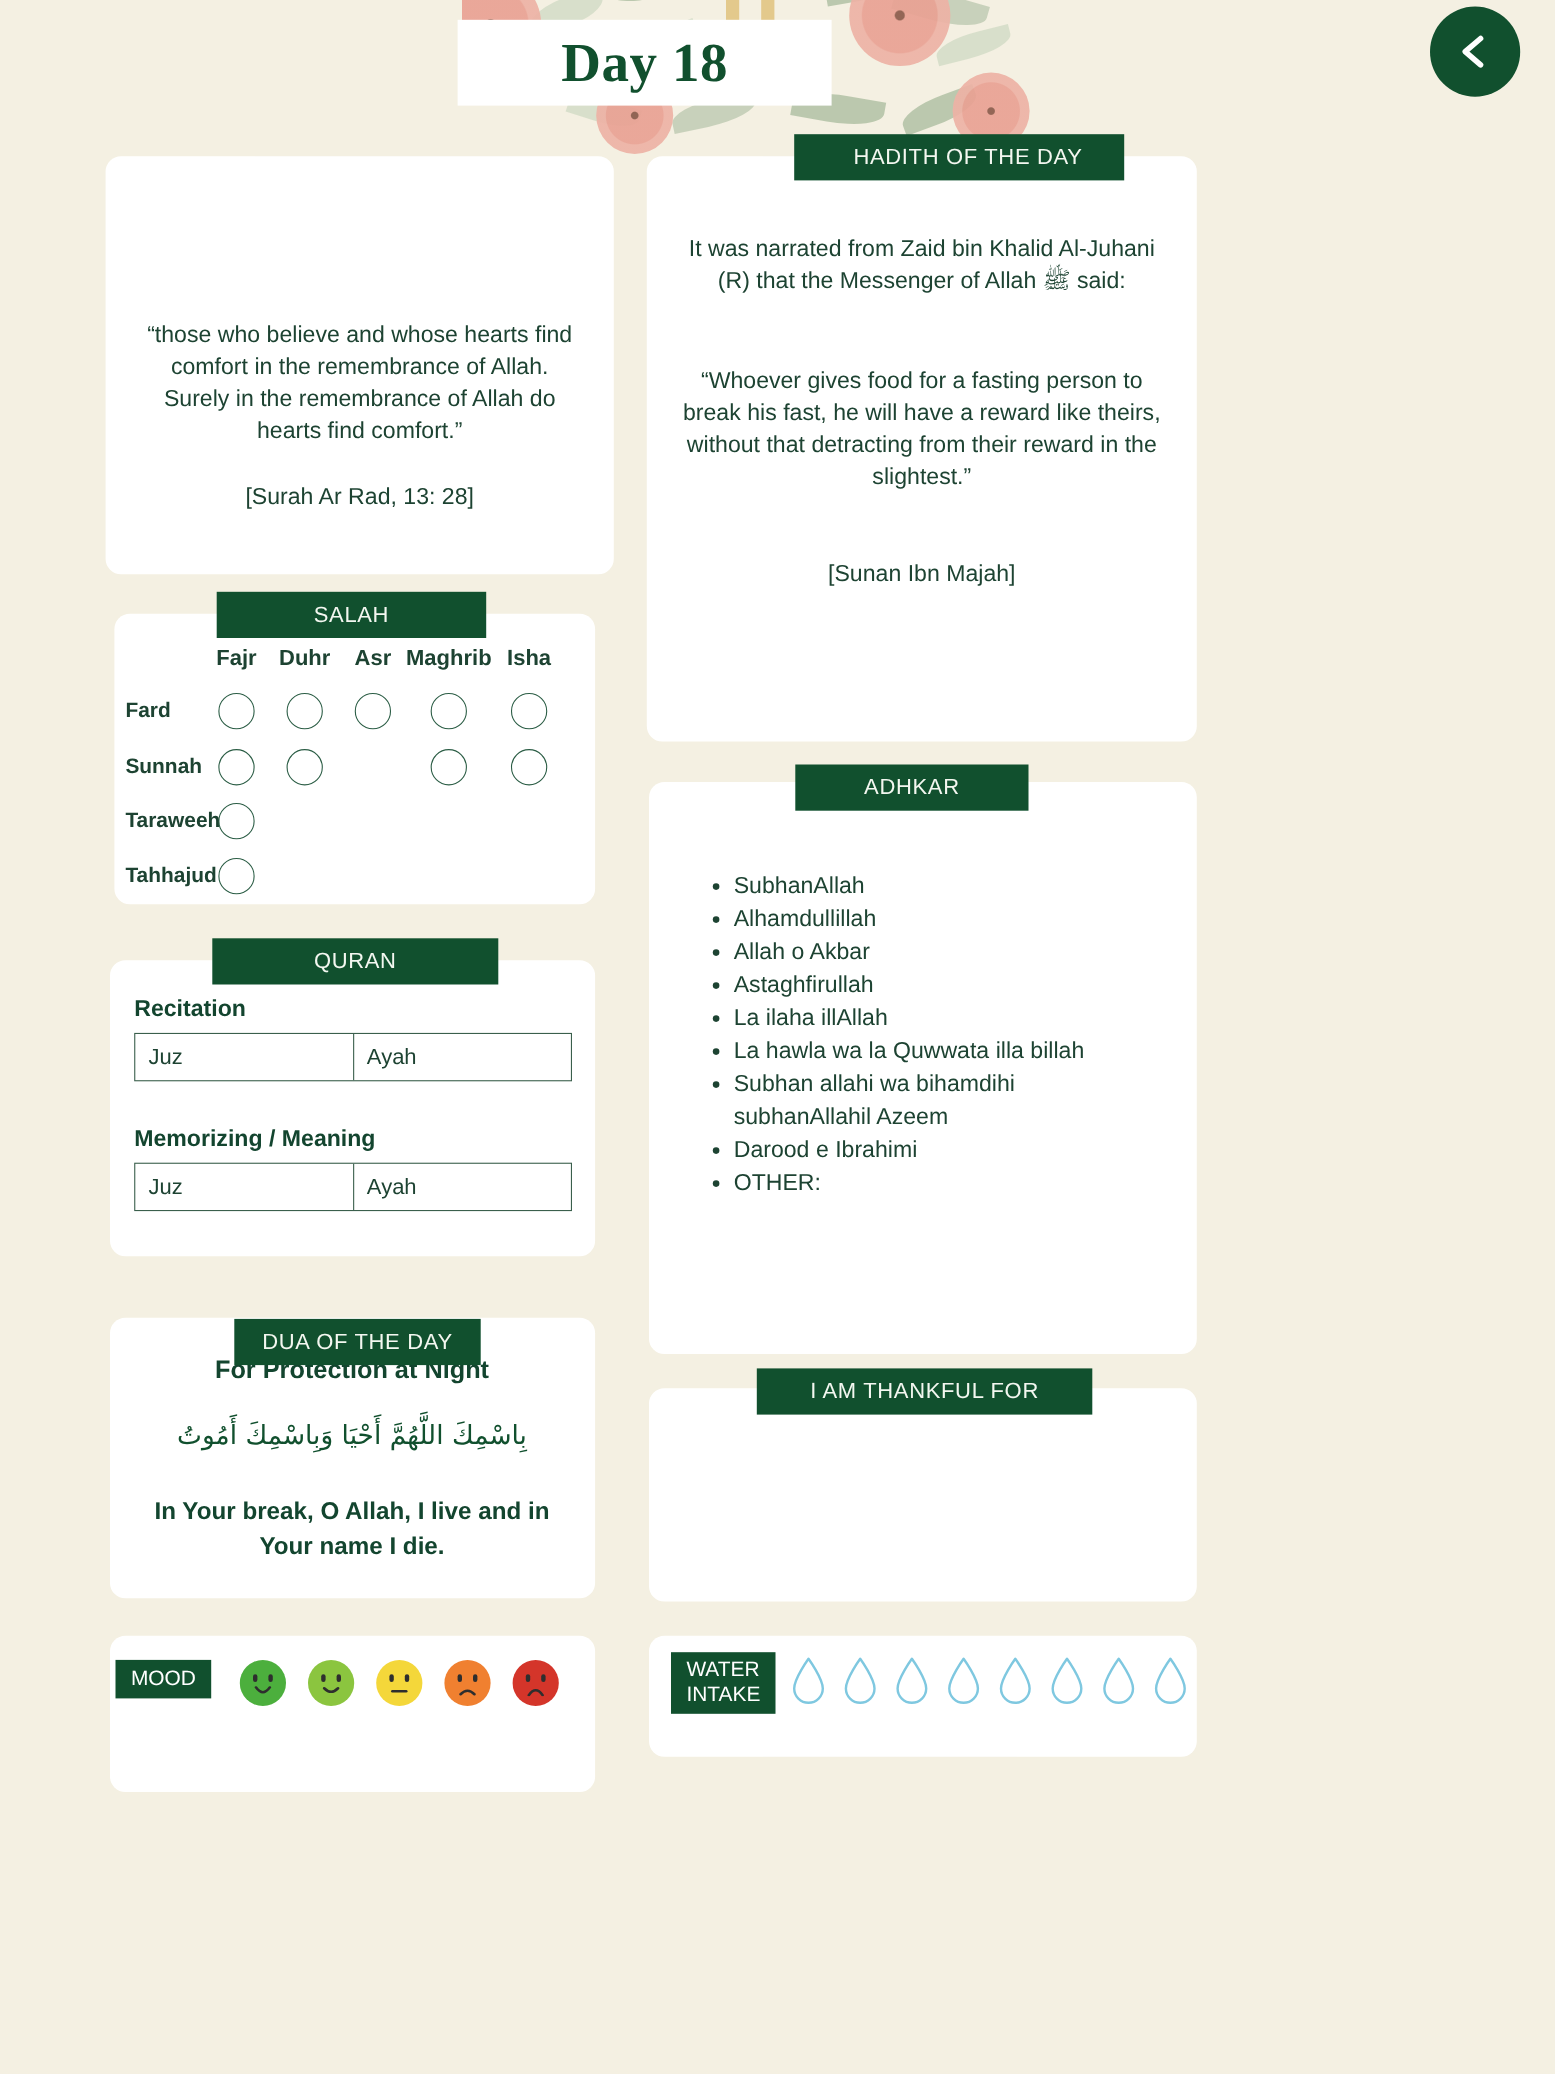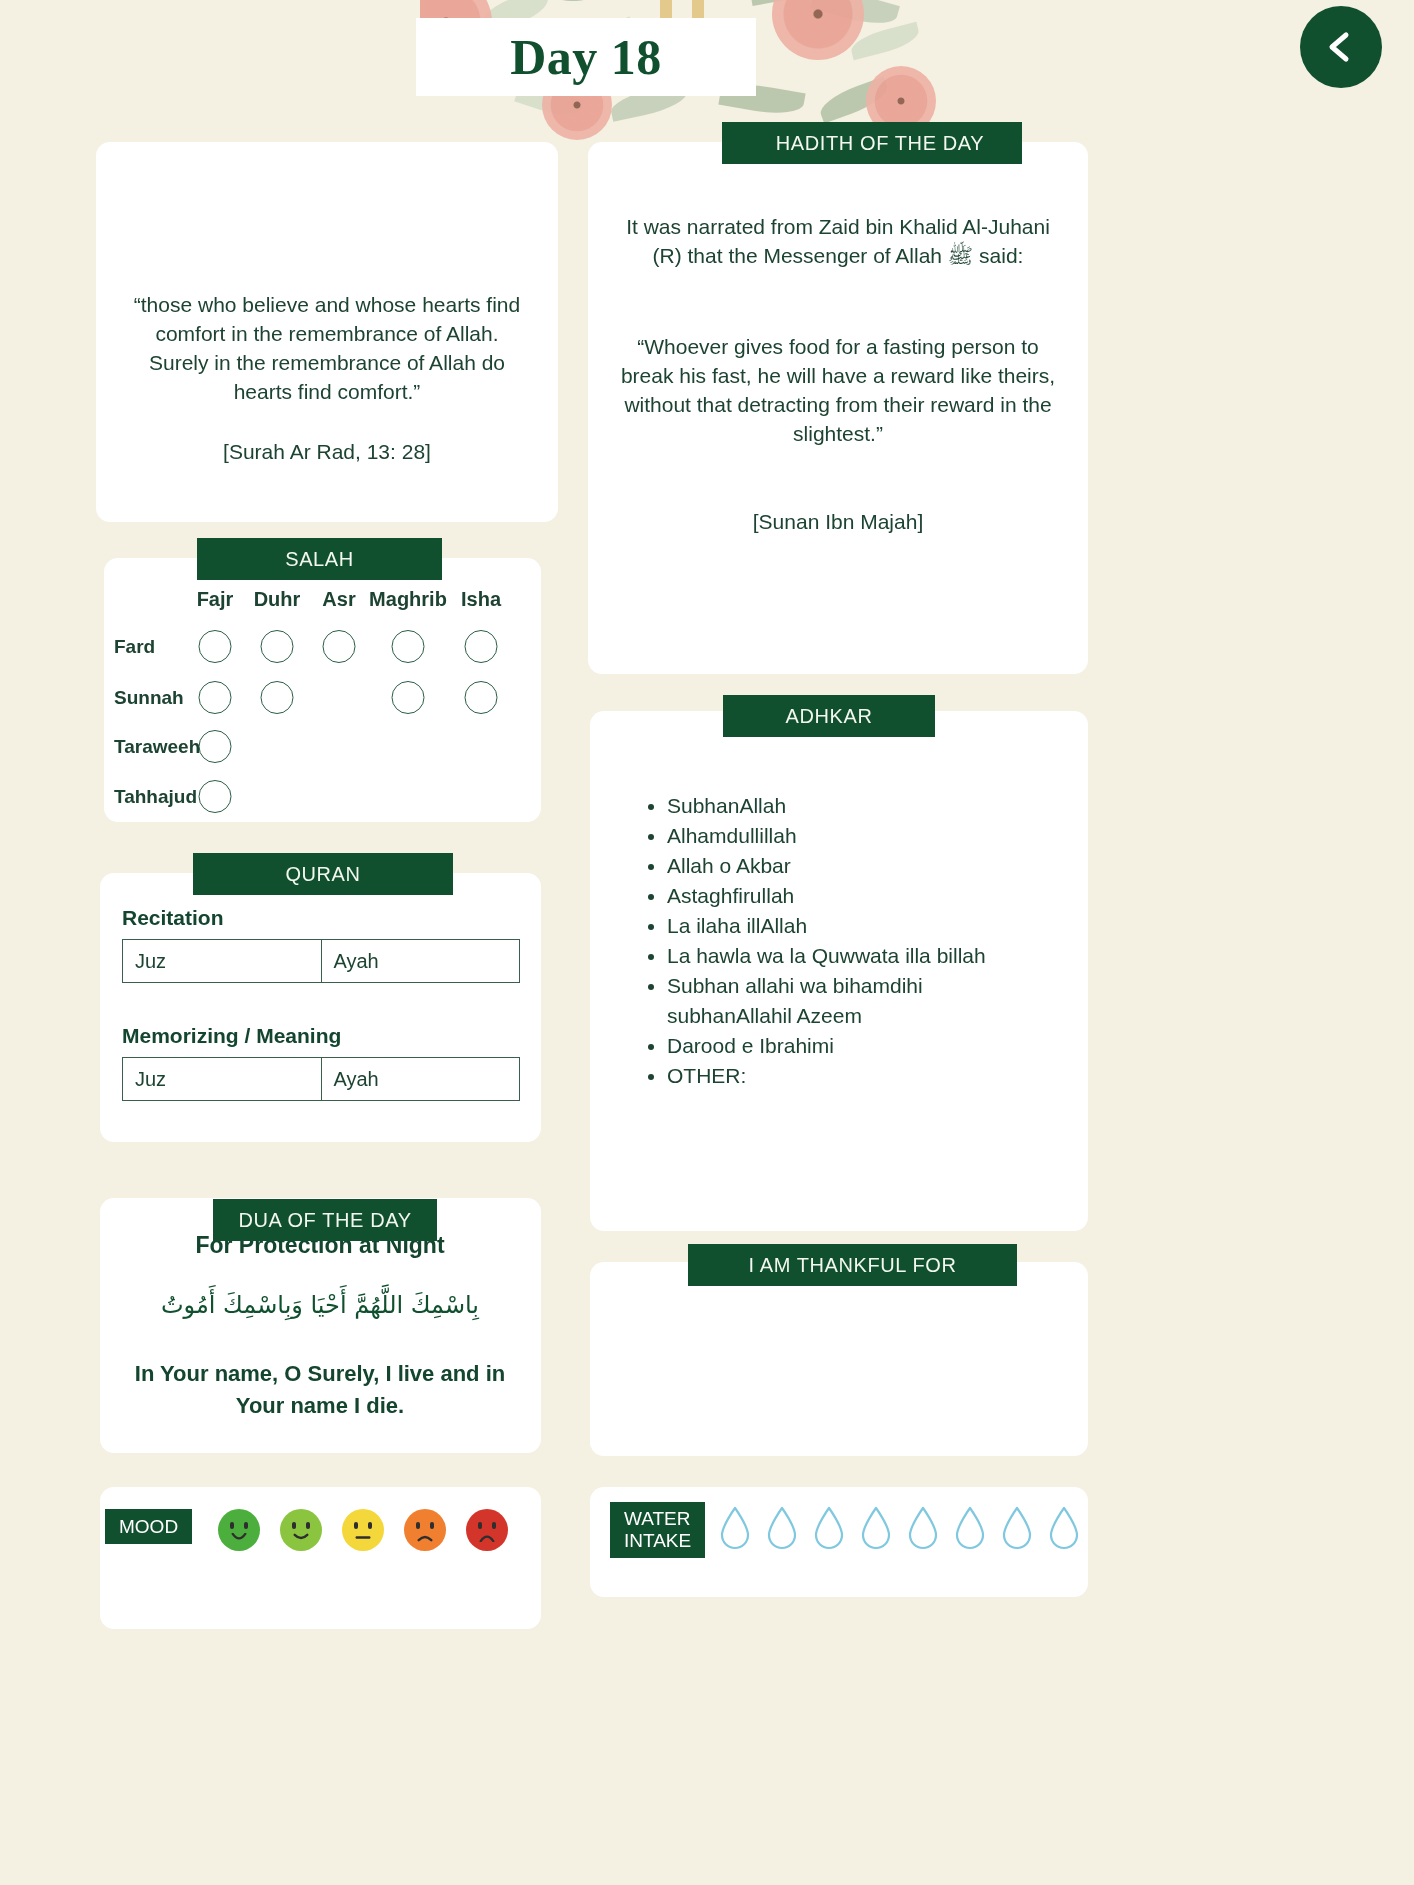--- a/index.html
+++ b/index.html
@@ -309,24 +309,24 @@
   </div>
 
   <div class="ribbon" style="left:213px; top:1179px; width:224px;margin-top:20px;">
     <span>DUA OF THE DAY</span>
   </div>
   <div class="card" style="left:100px; top:1198px; width:441px; height:255px;">
     <div style="position:absolute; left:20px; top:34px; width:400px; text-align:center;
                 color:#13452f; font-size:23px; font-weight:bold;">For Protection at Night</div>
     <div class="arabic" style="position:absolute; left:14px; top:90px; width:412px; font-size:24px; line-height:34px;">بِاسْمِكَ اللَّهُمَّ أَحْيَا وَبِاسْمِكَ أَمُوتُ</div>
     <div style="position:absolute; left:20px; top:160px; width:400px; text-align:center;
-                color:#13452f; font-size:22px; line-height:32px; font-weight:bold;">In Your name, O Surely, I live and in Your name I die.</div>
-  </div>
-
-  <div class="ribbon" style="left:688px; top:1244px; width:329px;">
+                color:#13452f; font-size:22px; line-height:32px; font-weight:bold;">In Your break, O Allah, I live and in Your name I die.</div>
+  </div>
+
+  <div class="ribbon" style="left:688px; top:1244px; width:305px;">
     <span>I AM THANKFUL FOR</span>
   </div>
   <div class="card" style="left:590px; top:1262px; width:498px; height:194px;"></div>
 
   <div class="card" style="left:100px; top:1487px; width:441px; height:142px;">
     <div class="wm-label" style="position:absolute; left:5px; top:22px;">MOOD</div>
     <div id="mood-faces" style="position:absolute; left:118px; top:22px; display:flex; gap:20px;">
         <div class="mood-face" style="background: rgb(76, 175, 61);">
           <span class="eye l"></span>
           <span class="eye r"></span>

